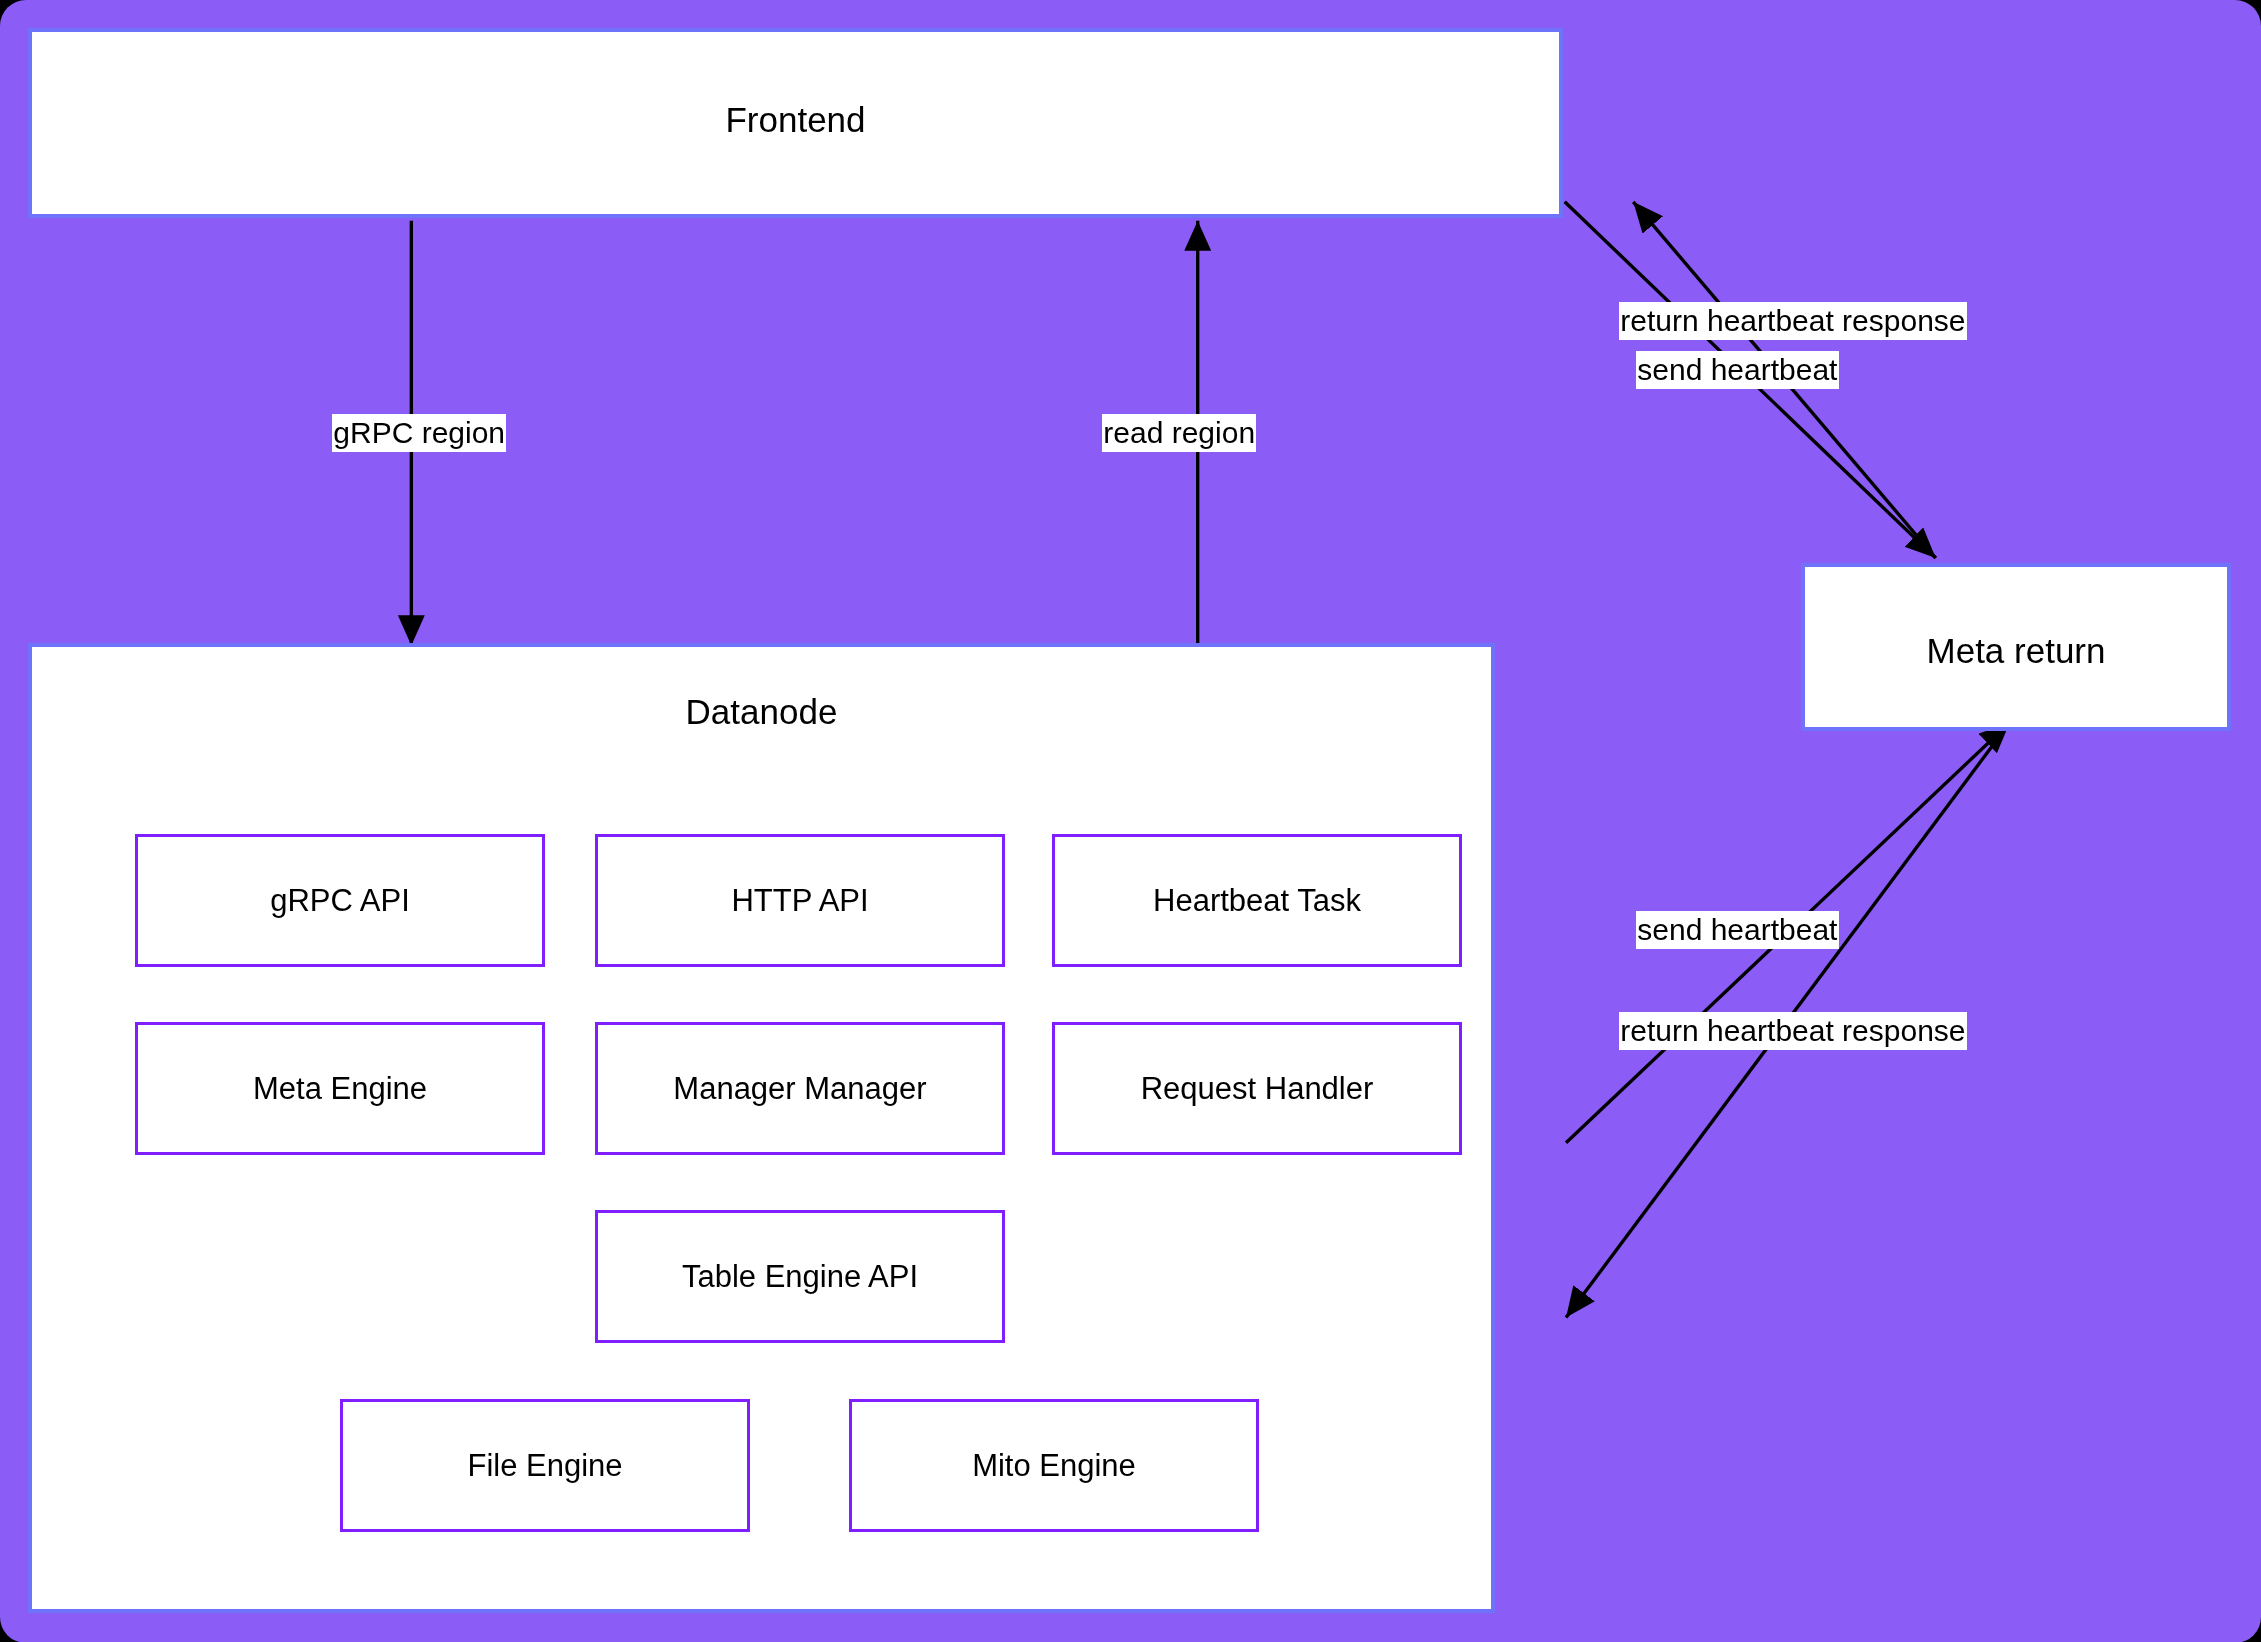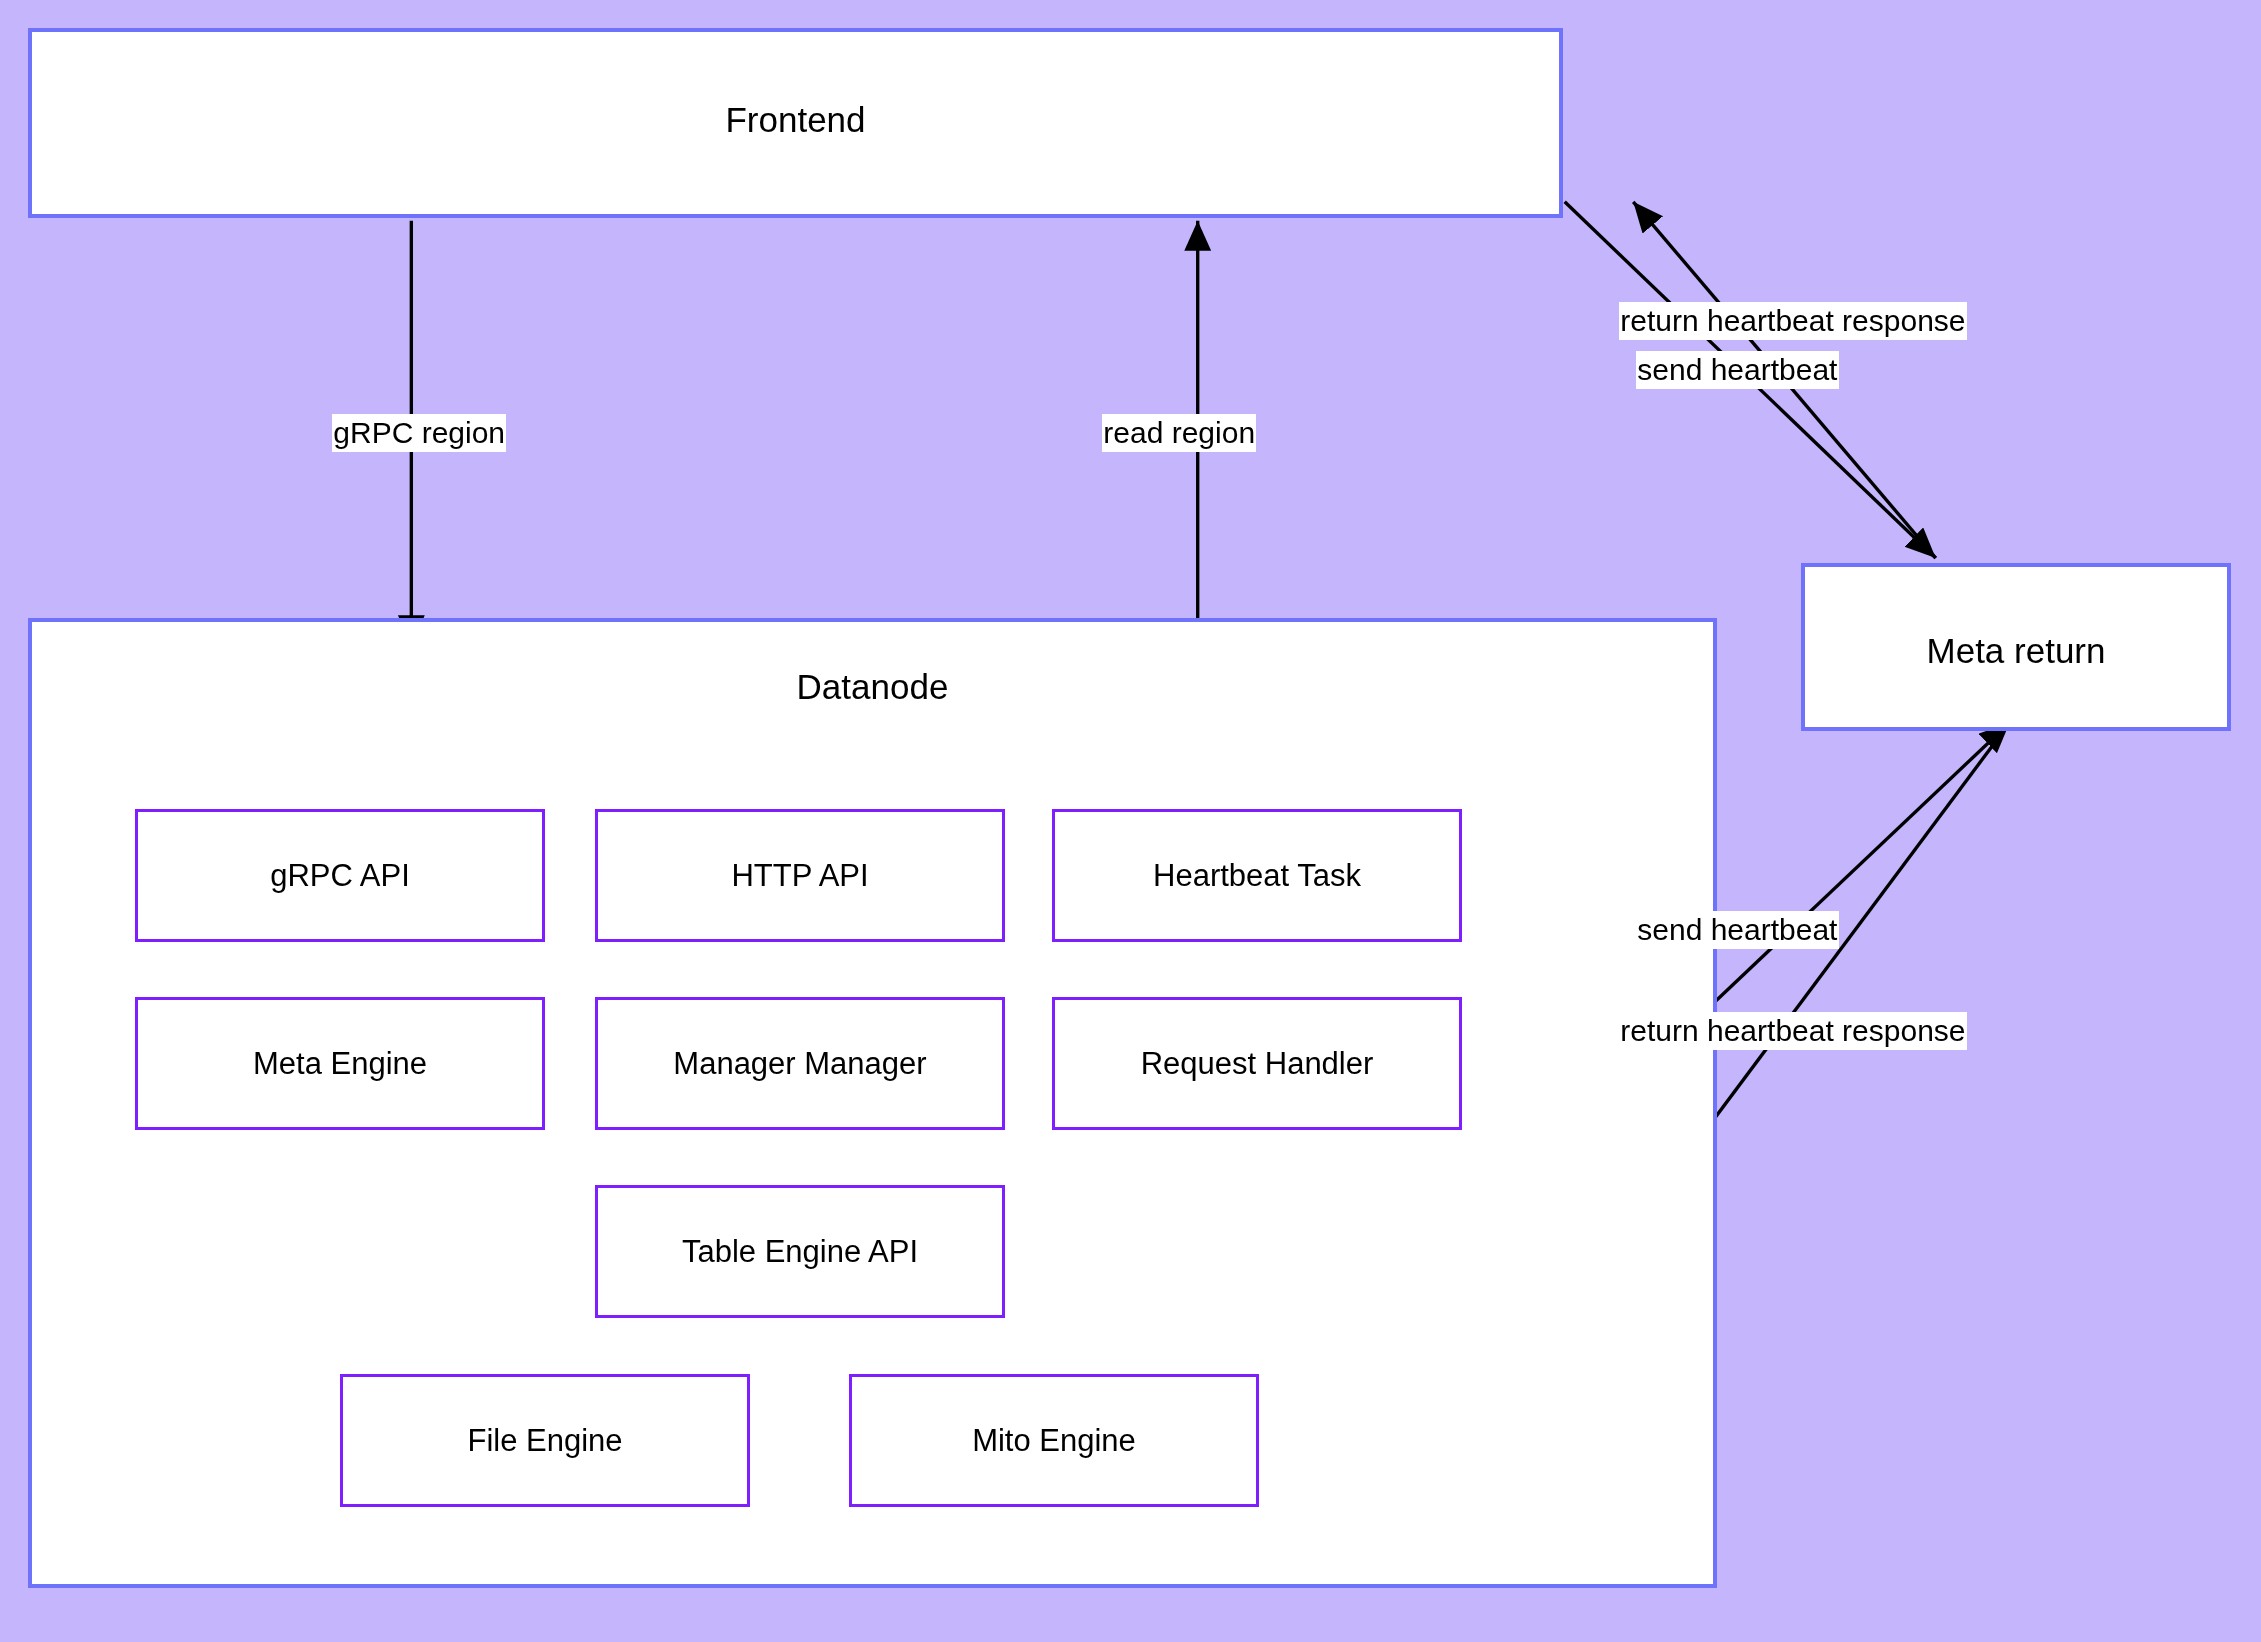--- a/index.html
+++ b/index.html
@@ -4,23 +4,24 @@
 <style>
   html, body {
     margin: 0;
     padding: 0;
     background: #000000;
   }
   #canvas {
     position: relative;
     width: 2261px;
     height: 1643px;
-    background: #c4b5fd;
+    background: #8b5cf6;
     overflow: hidden;
     font-family: "Liberation Sans", sans-serif;
+    border-radius: 26px;
   }
 
   
   .node-box {
     position: absolute;
     background: #ffffff;
     border: 4px solid #6f72fa;
     box-sizing: border-box;
   }
   .node-title {
@@ -98,21 +99,21 @@
   </svg>
 
   <div class="node-box" style="left:28px; top:28px; width:1535px; height:190px;">
     <div class="node-title" style="top:69px;">Frontend</div>
   </div>
 
   <div class="node-box" style="left:1801px; top:563px; width:430px; height:168px;">
     <div class="node-title" style="top:65px;">Meta return</div>
   </div>
 
-  <div class="node-box" style="left:28px; top:618px; width:1689px; height:970px;text-decoration:underline;">
+  <div class="node-box" style="left:28px; top:643px; width:1467px; height:970px;text-decoration:underline;">
     <div class="node-title" style="top:46px;">Datanode</div>
 
     <div class="comp-box" style="left:103px; top:187px; width:410px; height:133px;">
       <span class="comp-label">gRPC API</span>
     </div>
     <div class="comp-box" style="left:563px; top:187px; width:410px; height:133px;">
       <span class="comp-label">HTTP API</span>
     </div>
     <div class="comp-box" style="left:1020px; top:187px; width:410px; height:133px;">
       <span class="comp-label">Heartbeat Task</span>

